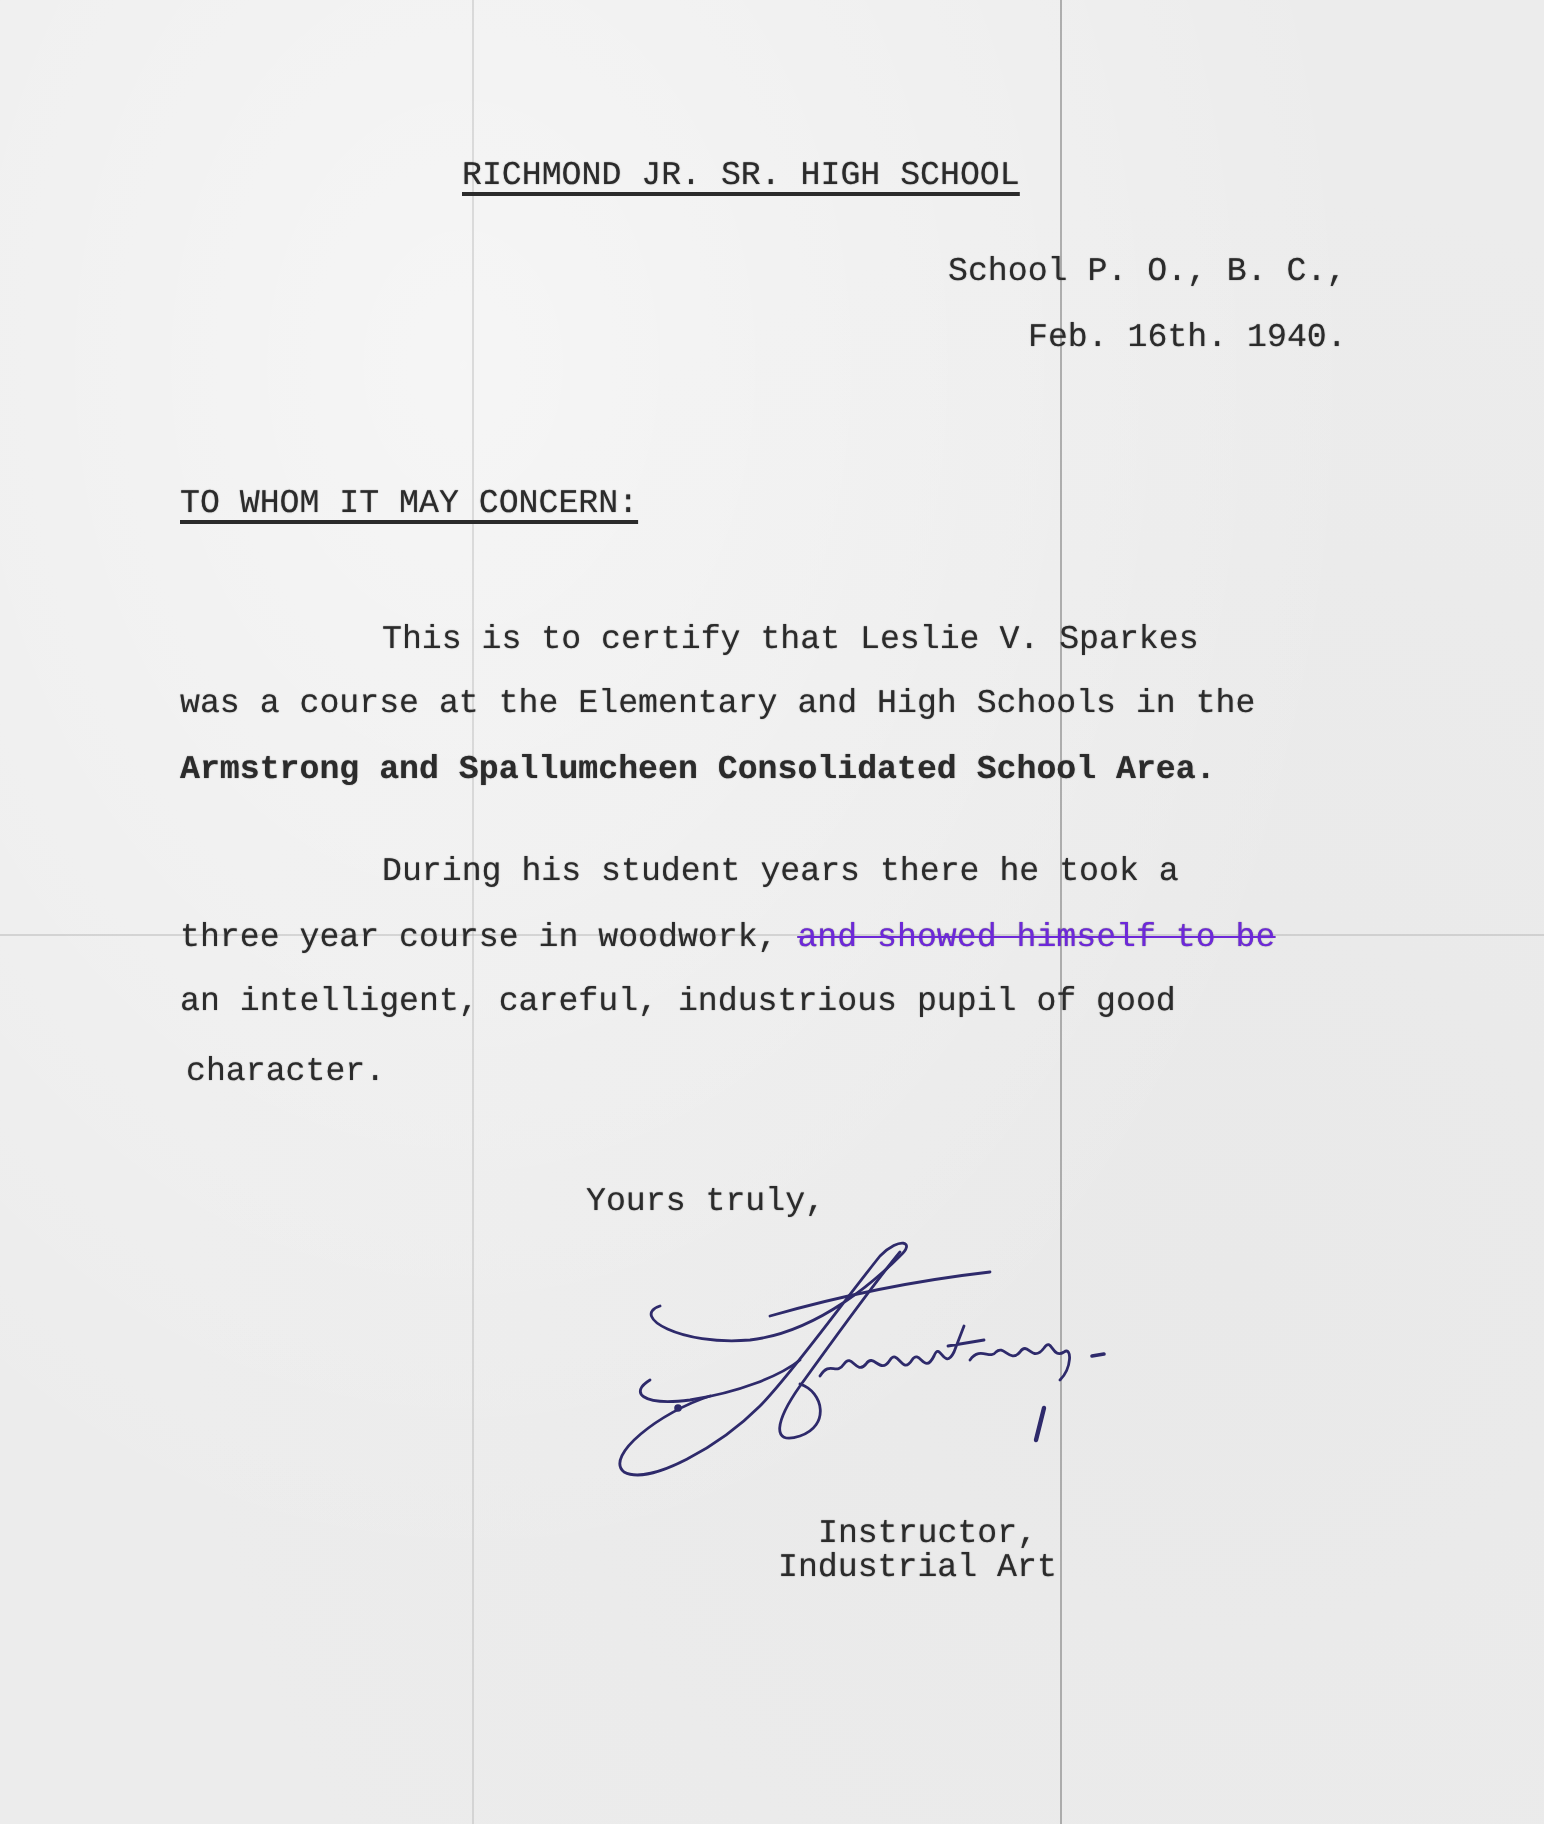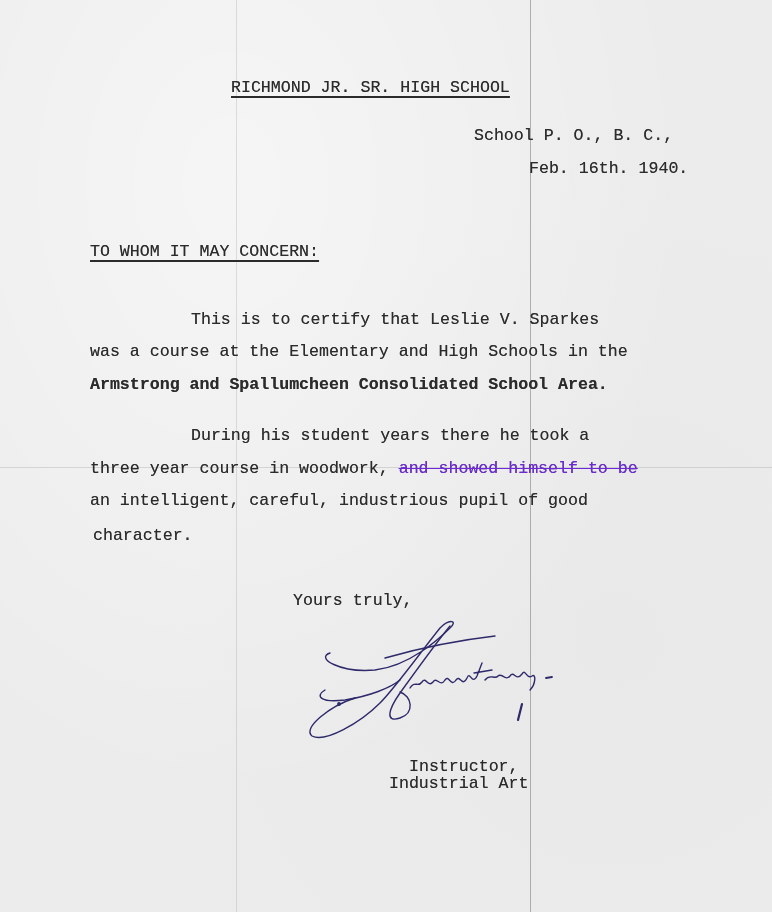--- a/index.html
+++ b/index.html
@@ -37,21 +37,21 @@
 <body>
 
 <div class="paper"></div>
 <div class="fold-v1"></div>
 <div class="fold-v2"></div>
 <div class="fold-h"></div>
 
 <div class="t ul" style="left:231px; top:60px;margin-top:19px;">RICHMOND JR. SR. HIGH SCHOOL</div>
 
 <div class="t" style="left:474px; top:127px;">School P. O., B. C.,</div>
-<div class="t" style="left:514px; top:160px;margin-left:15px;">Feb. 16th. 1940.</div>
+<div class="t" style="left:514px; top:160px;">Feb. 16th. 1940.</div>
 
 <div class="t" style="left:90px; top:243px;"><span class="ul">TO WHOM IT MAY CONCERN:</span></div>
 
 <div class="t" style="left:191px; top:311px;">This is to certify that Leslie V. Sparkes</div>
 <div class="t" style="left:90px; top:343px;">was a course at the Elementary and High Schools in the</div>
 <div class="t" style="left:90px; top:376px;font-weight:bold;">Armstrong and Spallumcheen Consolidated School Area.</div>
 
 <div class="t" style="left:191px; top:427px;">During his student years there he took a</div>
 <div class="t" style="left:90px; top:460px;"><span>three year course in woodwork, </span><span class="strike">and showed himself to be</span></div>
 <div class="t" style="left:90px; top:492px;">an intelligent, careful, industrious pupil of good</div>

